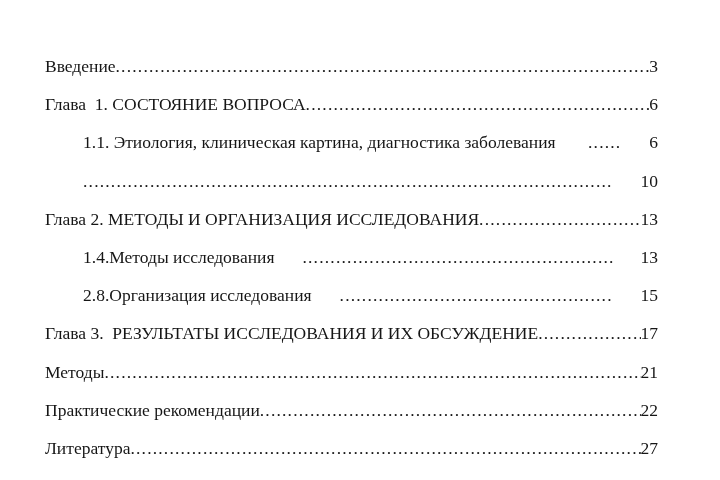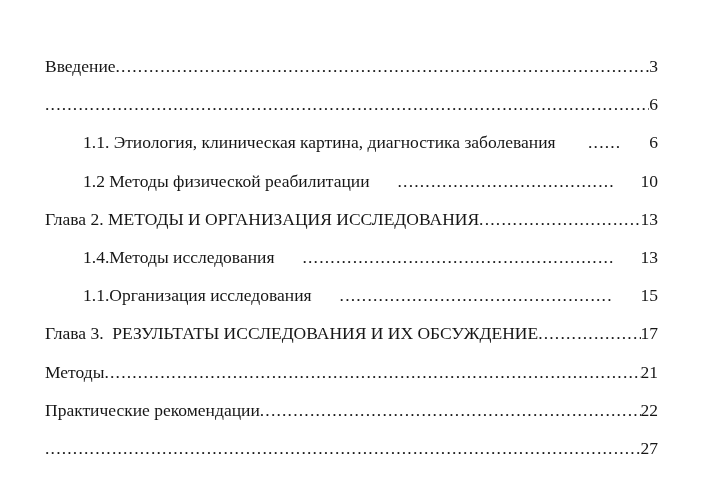--- a/index.html
+++ b/index.html
@@ -46,23 +46,23 @@
   }
   .pagenum {
     flex: none;
   }
 </style>
 </head>
 <body>
 
 <div class="toc">
     <div class="toc-row"><span class="title">Введение</span><span class="leader">....................................................................................................................................................................................</span><span class="pagenum">3</span></div>
-    <div class="toc-row"><span class="leader">....................................................................................................................................................................................</span><span class="pagenum">6</span></div>
+    <div class="toc-row"><span class="title">Глава  1. СОСТОЯНИЕ ВОПРОСА</span><span class="leader">....................................................................................................................................................................................</span><span class="pagenum">6</span></div>
     <div class="toc-row indent"><span class="title">1.1. Этиология, клиническая картина, диагностика заболевания </span><span class="leader">....................................................................................................................................................................................</span><span class="pagenum">6</span></div>
-    <div class="toc-row indent"><span class="title">1.2 Методы физической реабилитации</span><span class="leader">....................................................................................................................................................................................</span><span class="pagenum">10</span></div>
+    <div class="toc-row indent"><span class="leader">....................................................................................................................................................................................</span><span class="pagenum">10</span></div>
     <div class="toc-row"><span class="title">Глава 2. МЕТОДЫ И ОРГАНИЗАЦИЯ ИССЛЕДОВАНИЯ</span><span class="leader">....................................................................................................................................................................................</span><span class="pagenum">13</span></div>
     <div class="toc-row indent"><span class="title">1.4.Методы исследования</span><span class="leader">....................................................................................................................................................................................</span><span class="pagenum">13</span></div>
-    <div class="toc-row indent"><span class="title">1.1.Организация исследования</span><span class="leader">....................................................................................................................................................................................</span><span class="pagenum">15</span></div>
+    <div class="toc-row indent"><span class="title">2.8.Организация исследования</span><span class="leader">....................................................................................................................................................................................</span><span class="pagenum">15</span></div>
     <div class="toc-row"><span class="title">Глава 3.  РЕЗУЛЬТАТЫ ИССЛЕДОВАНИЯ И ИХ ОБСУЖДЕНИЕ</span><span class="leader">....................................................................................................................................................................................</span><span class="pagenum">17</span></div>
     <div class="toc-row"><span class="title">Методы</span><span class="leader">....................................................................................................................................................................................</span><span class="pagenum">21</span></div>
     <div class="toc-row"><span class="title">Практические рекомендации</span><span class="leader">....................................................................................................................................................................................</span><span class="pagenum">22</span></div>
-    <div class="toc-row"><span class="leader">....................................................................................................................................................................................</span><span class="pagenum">27</span></div>
+    <div class="toc-row"><span class="title">Литература</span><span class="leader">....................................................................................................................................................................................</span><span class="pagenum">27</span></div>
   </div>
 
 </body></html>

